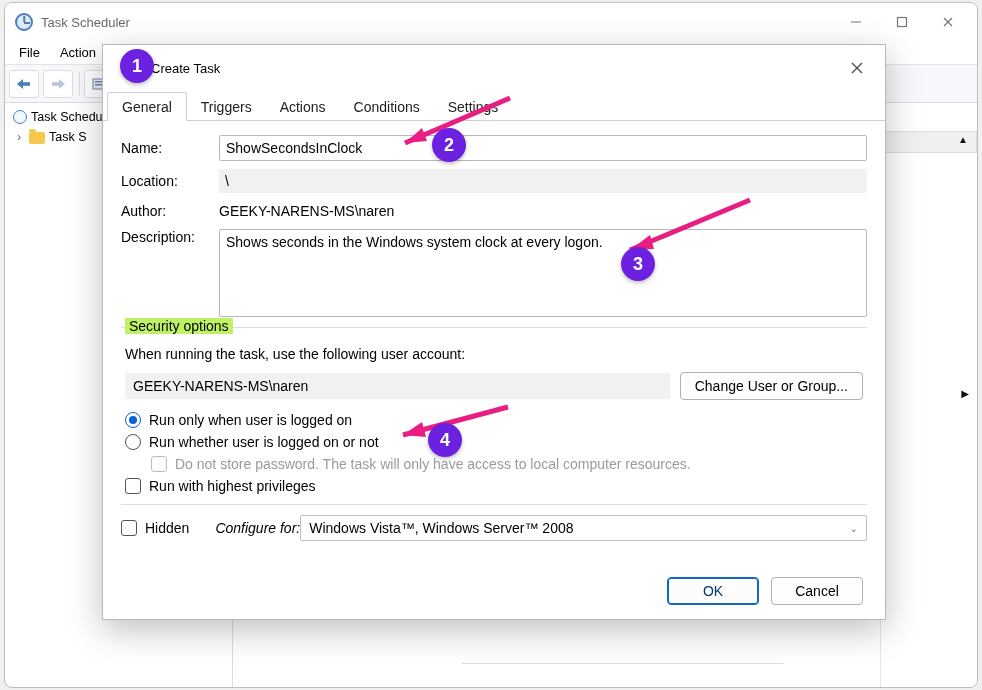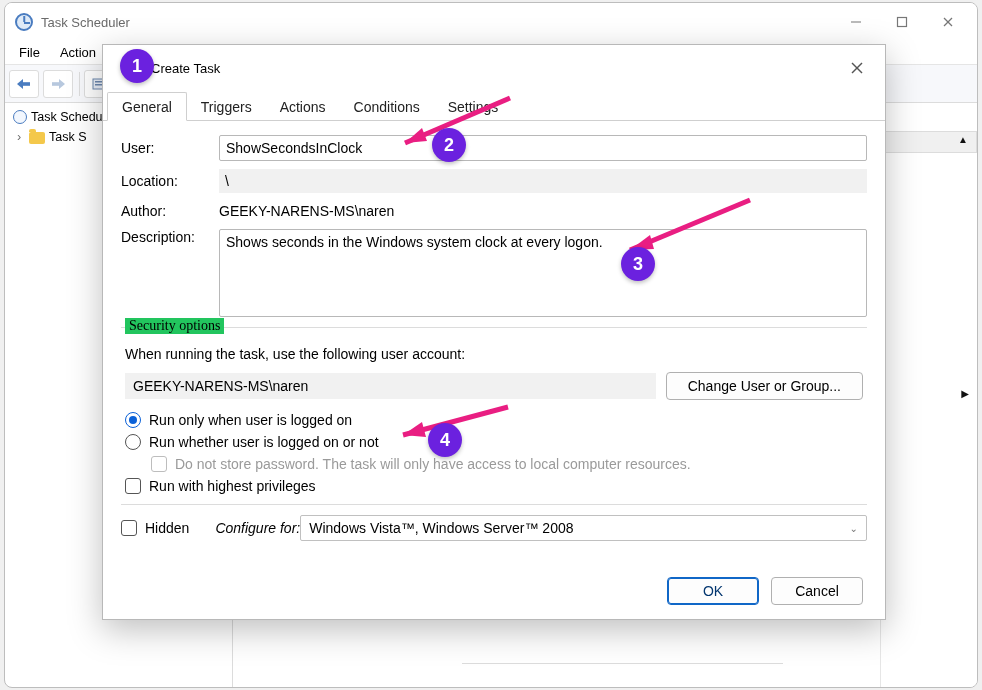--- a/index.html
+++ b/index.html
@@ -210,39 +210,38 @@
   }
 
   .sec-group {
     margin-top: 10px;
     border-top: 1px solid #dcdcdc;
     position:relative;
     padding-top: 12px;
   }
   .sec-group .legend {
     position:absolute; top:-10px; left:4px;
-    background:#22c55e; padding:0 4px;
+    background:#bef264; padding:0 4px;
     font-size:14px;
-    font-family:Liberation Serif, serif;
   }
   .sec-line { margin: 6px 0 10px 4px; }
   .acct-row { display:flex; align-items:center; gap:10px; margin:2px 4px 12px 4px; }
   .acct {
     flex:1; height:26px;
     background:#f1f1f1;
     border:0;
     padding:3px 8px;
     display:flex; align-items:center;
   }
   .btn {
     height:28px;
     border:1px solid #b0b0b0;
     background:#fdfdfd;
     border-radius:4px;
-    padding: 0 21px;
+    padding: 0 14px;
     font: inherit;
     font-size:14px;
     white-space:nowrap;
   }
   .btn.primary {
     border:1px solid #1067c7;
     box-shadow: 0 0 0 1px #1067c7 inset;
     color:#03366f;
   }
   .radio-row, .check-row { display:flex; align-items:flex-start; gap:8px; margin: 6px 0 6px 4px; }
@@ -389,21 +388,21 @@
     <div class="tab active">General</div>
     <div class="tab">Triggers</div>
     <div class="tab">Actions</div>
     <div class="tab">Conditions</div>
     <div class="tab">Settings</div>
   </div>
 
   <div class="dlg-body">
 
     <div class="form-row">
-      <div class="form-label">User:</div>
+      <div class="form-label">Name:</div>
       <input class="text-input" value="ShowSecondsInClock" style="">
     </div>
 
     <div class="form-row">
       <div class="form-label">Location:</div>
       <div class="loc-val">\</div>
     </div>
 
     <div class="form-row">
       <div class="form-label">Author:</div>

